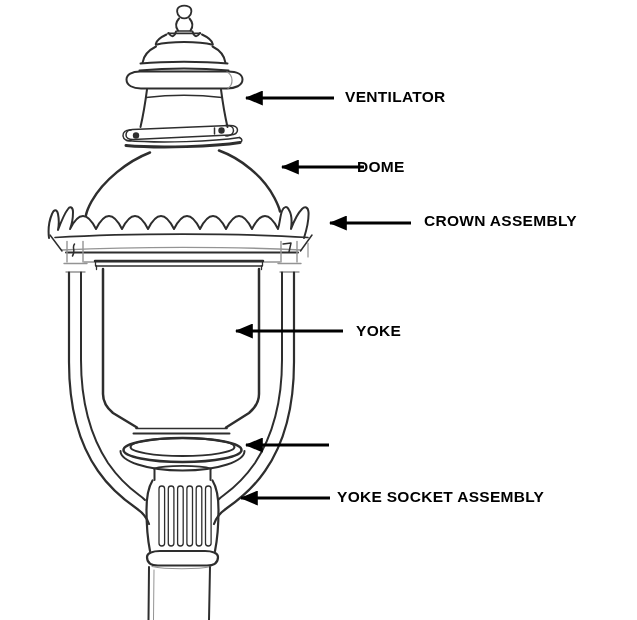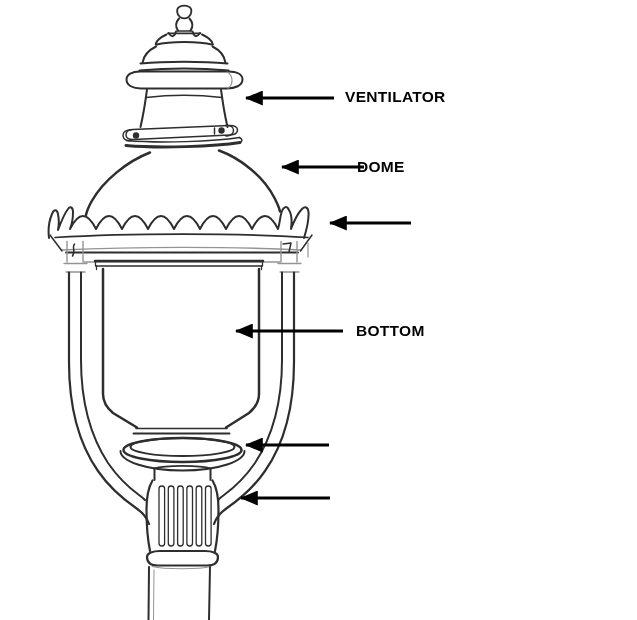--- a/index.html
+++ b/index.html
@@ -153,15 +153,17 @@
       <line class="arrow" x1="364" y1="167" x2="282" y2="167" marker-end="url(#ah)"></line>
       <line class="arrow" x1="411" y1="223" x2="330" y2="223" marker-end="url(#ah)"></line>
       <line class="arrow" x1="343" y1="331" x2="236" y2="331" marker-end="url(#ah)"></line>
       <line class="arrow" x1="329" y1="445" x2="246" y2="445" marker-end="url(#ah)"></line>
       <line class="arrow" x1="330" y1="498" x2="241" y2="498" marker-end="url(#ah)"></line>
     </g>
   </svg>
 
   <div class="label" style="left:345px;top:97px;">VENTILATOR</div>
   <div class="label" style="left:357px;top:167px;">DOME</div>
-  <div class="label" style="left:356px;top:331px;">BOTTOM</div>
+  <div class="label" style="left:424px;top:221px;">CROWN ASSEMBLY</div>
+  <div class="label" style="left:356px;top:331px;">YOKE</div>
+  <div class="label" style="left:337px;top:497px;">YOKE SOCKET ASSEMBLY</div>
 
 </div>
 
 </body></html>

